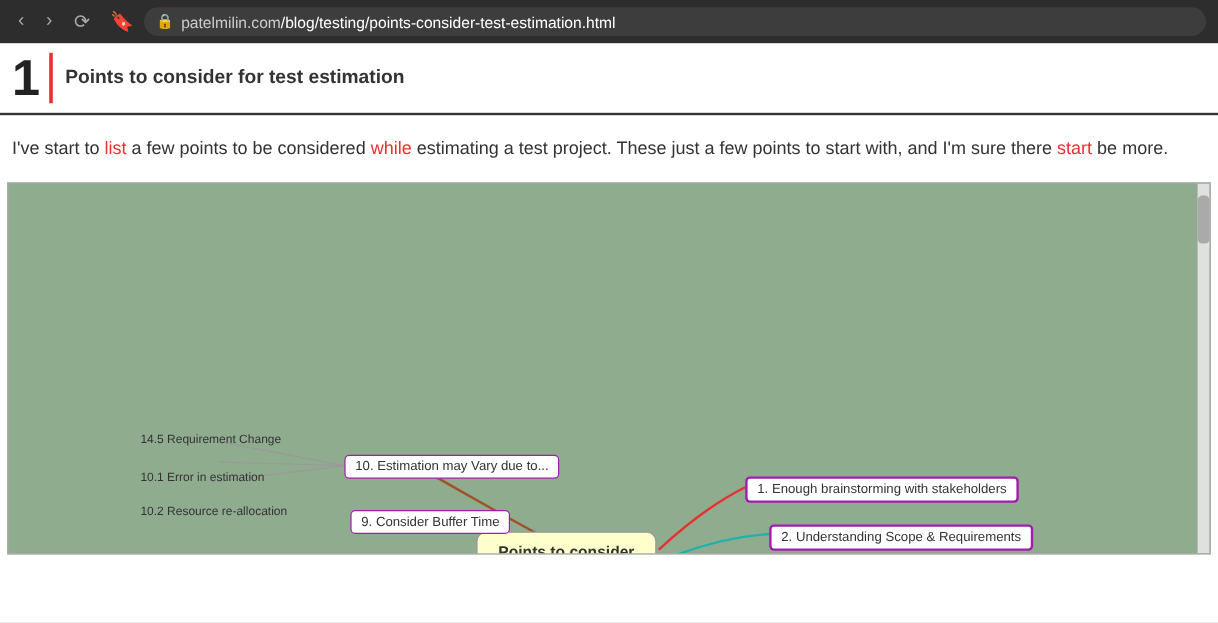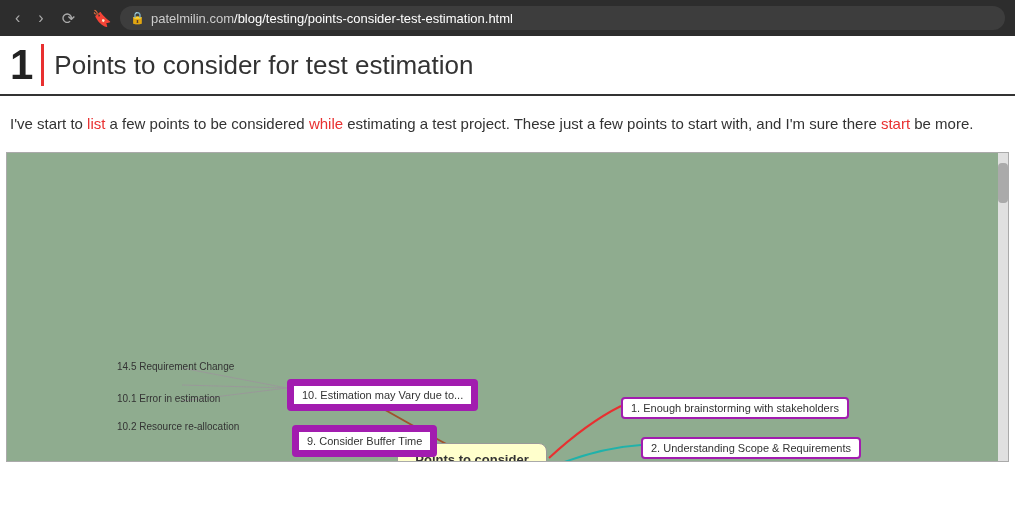--- a/index.html
+++ b/index.html
@@ -67,22 +67,22 @@
     }
     .site-logo {
       font-size: 42px;
       font-weight: bold;
       color: #222;
       line-height: 1;
       border-right: 3px solid #e83030;
       padding-right: 8px;
     }
     .page-title {
-      font-size: 26px;
-      font-weight: normal;
+      font-size: 16px;
+      font-weight: bold;
       color: #333;
       text-align: center;
     }
 
     
     .article-text {
       padding: 16px 10px;
       font-size: 15px;
       color: #333;
       line-height: 1.6;
@@ -115,21 +115,21 @@
       font-weight: bold;
       color: #333;
       width: 150px;
       z-index: 10;
     }
 
     
     .node-box {
       position: absolute;
       background: #fff;
-      border: 7px solid #a21caf;
+      border: 1px solid #a21caf;
       border-radius: 4px;
       padding: 3px 8px;
       font-size: 11px;
       color: #333;
       white-space: nowrap;
       z-index: 10;
     }
     .node-box.green-border {
       border: 2px solid #a21caf;
     }

